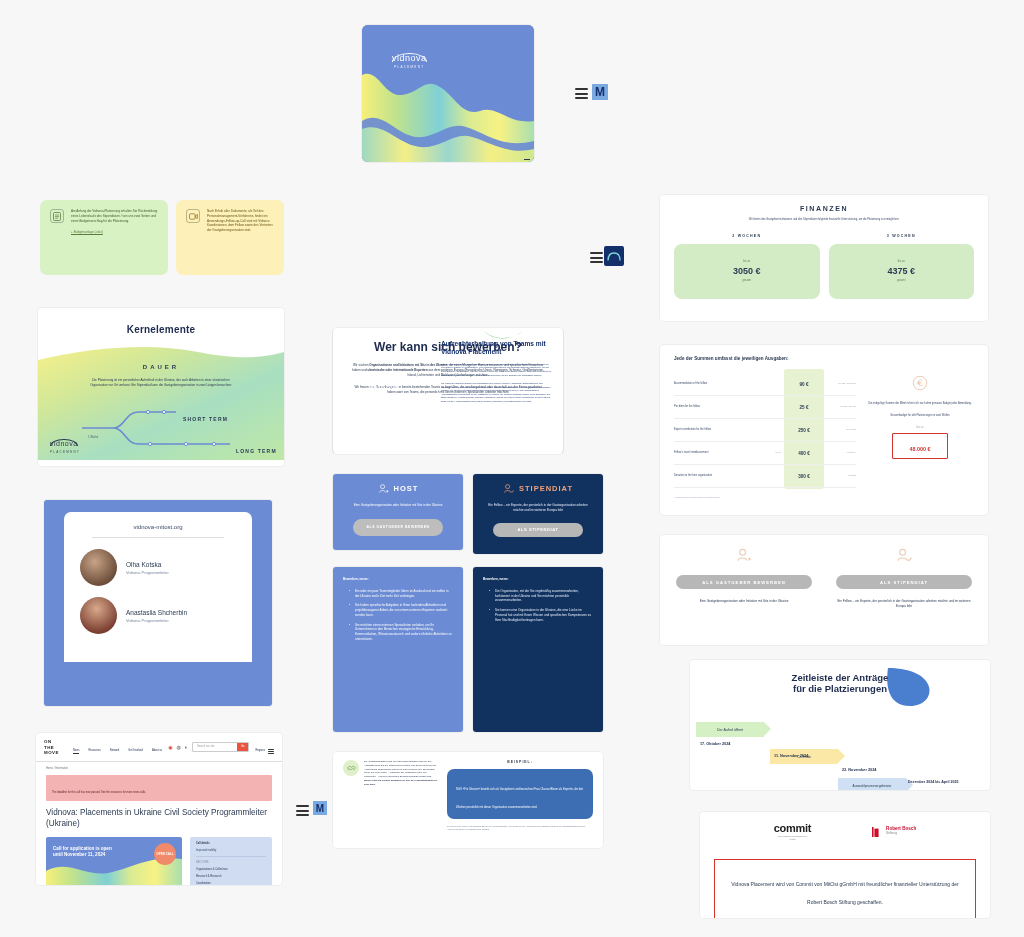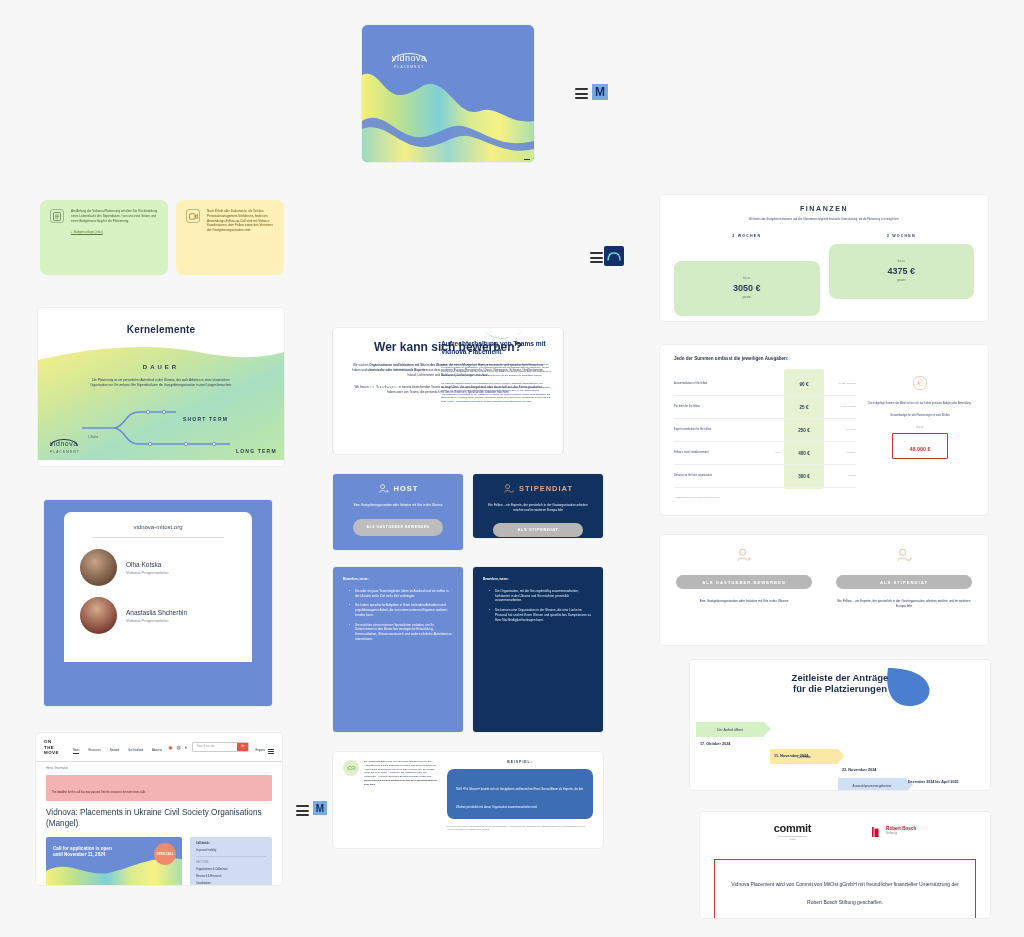--- a/index.html
+++ b/index.html
@@ -248,21 +248,21 @@
             <i style="width:6px;height:0.8px;"></i>
             <i style="width:6px;height:0.8px;"></i>
           </span>
       </div>
     </div>
     <div class="rule" style="margin-top:5px;"></div>
     <div class="micro" style="padding:5px 10px 0; color:#777;">Home / Information</div>
     <div style="margin:5px 10px 0; background:#f4b3b3; border-radius:1px; padding:4px 6px;">
       <span class="micro" style="color:#5a2222;">The deadline for this call has now passed. See the resources for more news calls.</span>
     </div>
-    <div style="padding:7px 10px 0; font-size:8.2px; color:#2b3a52; line-height:1.3;">Vidnova: Placements in Ukraine Civil Society Organisations (Mangel)</div>
+    <div style="padding:7px 10px 0; font-size:8.2px; color:#2b3a52; line-height:1.3;">Vidnova: Placements in Ukraine Civil Society Programmleiter (Ukraine)</div>
     <div style="display:flex; gap:8px; padding:7px 10px 0;">
       <div style="position:relative; width:136px; height:55px; border-radius:2px; overflow:hidden;">
         <svg viewBox="0 0 136 55" preserveAspectRatio="none" style="position:absolute;inset:0;width:100%;height:100%;">
           <rect width="136" height="55" fill="#6b8bd4"></rect>
           <path d="M0,34 C22,22 40,40 62,36 C84,32 104,18 136,22 L136,55 L0,55 Z" fill="url(#g1)"></path>
         </svg>
         <div class="abs" style="left:7px; top:9px; color:#fff; font-size:4.6px; font-weight:700; line-height:1.4;">
           <div>Call for application is open</div>
           <div>until November 11, 2024</div>
         </div>
@@ -336,21 +336,21 @@
         <circle cx="5" cy="4" r="2.2" fill="none" stroke="#fff" stroke-width="0.8"></circle>
         <path d="M1.6,10.4 C1.6,7.6 8.4,7.6 8.4,10.4" fill="none" stroke="#fff" stroke-width="0.8"></path>
         <path d="M9,9 L11.4,9 M10.2,7.8 L10.2,10.2" stroke="#fff" stroke-width="0.8"></path>
       </svg>
       <span style="color:#fff; font-size:7.5px; font-weight:700; letter-spacing:1px;">HOST</span>
     </div>
     <div class="tiny" style="color:#fff; text-align:center; margin-top:9px; padding:0 6px;">Eine Gastgeberorganisation oder Initiative mit Sitz in der Ukraine</div>
     <div class="pill" style="margin:11px auto 0; width:90px; height:17px; font-size:3.4px; line-height:1.4; padding:0 6px; color:#fff; background:#bdbdbd;">ALS GASTGEBER BEWERBEN</div>
   </div>
 
-  <div class="abs slide" style="left:473px; top:474px; width:130px; height:64px; background:#11325f; border-radius:3px; padding:9px 10px;">
+  <div class="abs slide" style="left:473px; top:474px; width:130px; height:80px; background:#11325f; border-radius:3px; padding:9px 10px;">
     <div style="display:flex; align-items:center; justify-content:center; gap:5px;">
       <svg width="11" height="11" viewBox="0 0 12 12">
         <circle cx="5" cy="4" r="2.2" fill="none" stroke="#f0a07a" stroke-width="0.8"></circle>
         <path d="M1.6,10.4 C1.6,7.6 8.4,7.6 8.4,10.4" fill="none" stroke="#f0a07a" stroke-width="0.8"></path>
         <path d="M8.8,9.2 L9.8,10.2 L11.6,8" fill="none" stroke="#f0a07a" stroke-width="0.8"></path>
       </svg>
       <span style="color:#f0a07a; font-size:7.5px; font-weight:700; letter-spacing:1px;">STIPENDIAT</span>
     </div>
     <div class="tiny" style="color:#e8eefb; text-align:center; margin-top:9px; padding:0 4px;">Ein Fellow – ein Experte, der persönlich in der Gastorganisation arbeiten möchte und im weiteren Europa lebt</div>
     <div class="pill" style="margin:10px auto 0; width:90px; height:14px; font-size:4px; color:#fff; background:#b7b7b7;">ALS STIPENDIAT</div>
@@ -411,21 +411,21 @@
       </div>
     </div>
   </div>
 
   <div class="abs slide" style="left:660px; top:195px; width:328px; height:126px; padding:10px 14px;">
     <div style="text-align:center; font-size:7px; font-weight:700; letter-spacing:1.6px; color:#2b3a52;">FINANZEN</div>
     <div class="micro" style="text-align:center; margin:6px auto 0; width:210px; color:#3a4a66;">Wir bieten den Gastgeberinstitutionen und den Stipendiaten folgende finanzielle Unterstützung, um die Platzierung zu ermöglichen:</div>
     <div style="display:flex; gap:9px; margin-top:12px;">
       <div style="flex:1;">
         <div style="text-align:center; font-size:3.6px; font-weight:700; letter-spacing:1.2px; color:#2b3a52;">2 WOCHEN</div>
-        <div class="fin-card" style="margin-top:23px; height:55px; display:flex;flex-direction:column;align-items:center;justify-content:center;">
+        <div class="fin-card" style="margin-top:6px; height:55px; display:flex;flex-direction:column;align-items:center;justify-content:center;">
           <span class="micro" style="color:#5c7d52;">bis zu</span>
           <span style="font-size:9px; font-weight:700; color:#2b3a52; margin:3px 0;">3050 €</span>
           <span class="micro" style="color:#5c7d52;">gesamt</span>
         </div>
       </div>
       <div style="flex:1;">
         <div style="text-align:center; font-size:3.6px; font-weight:700; letter-spacing:1.2px; color:#2b3a52;">3 WOCHEN</div>
         <div class="fin-card" style="margin-top:6px; height:55px; display:flex;flex-direction:column;align-items:center;justify-content:center;">
           <span class="micro" style="color:#5c7d52;">bis zu</span>
           <span style="font-size:9px; font-weight:700; color:#2b3a52; margin:3px 0;">4375 €</span>

